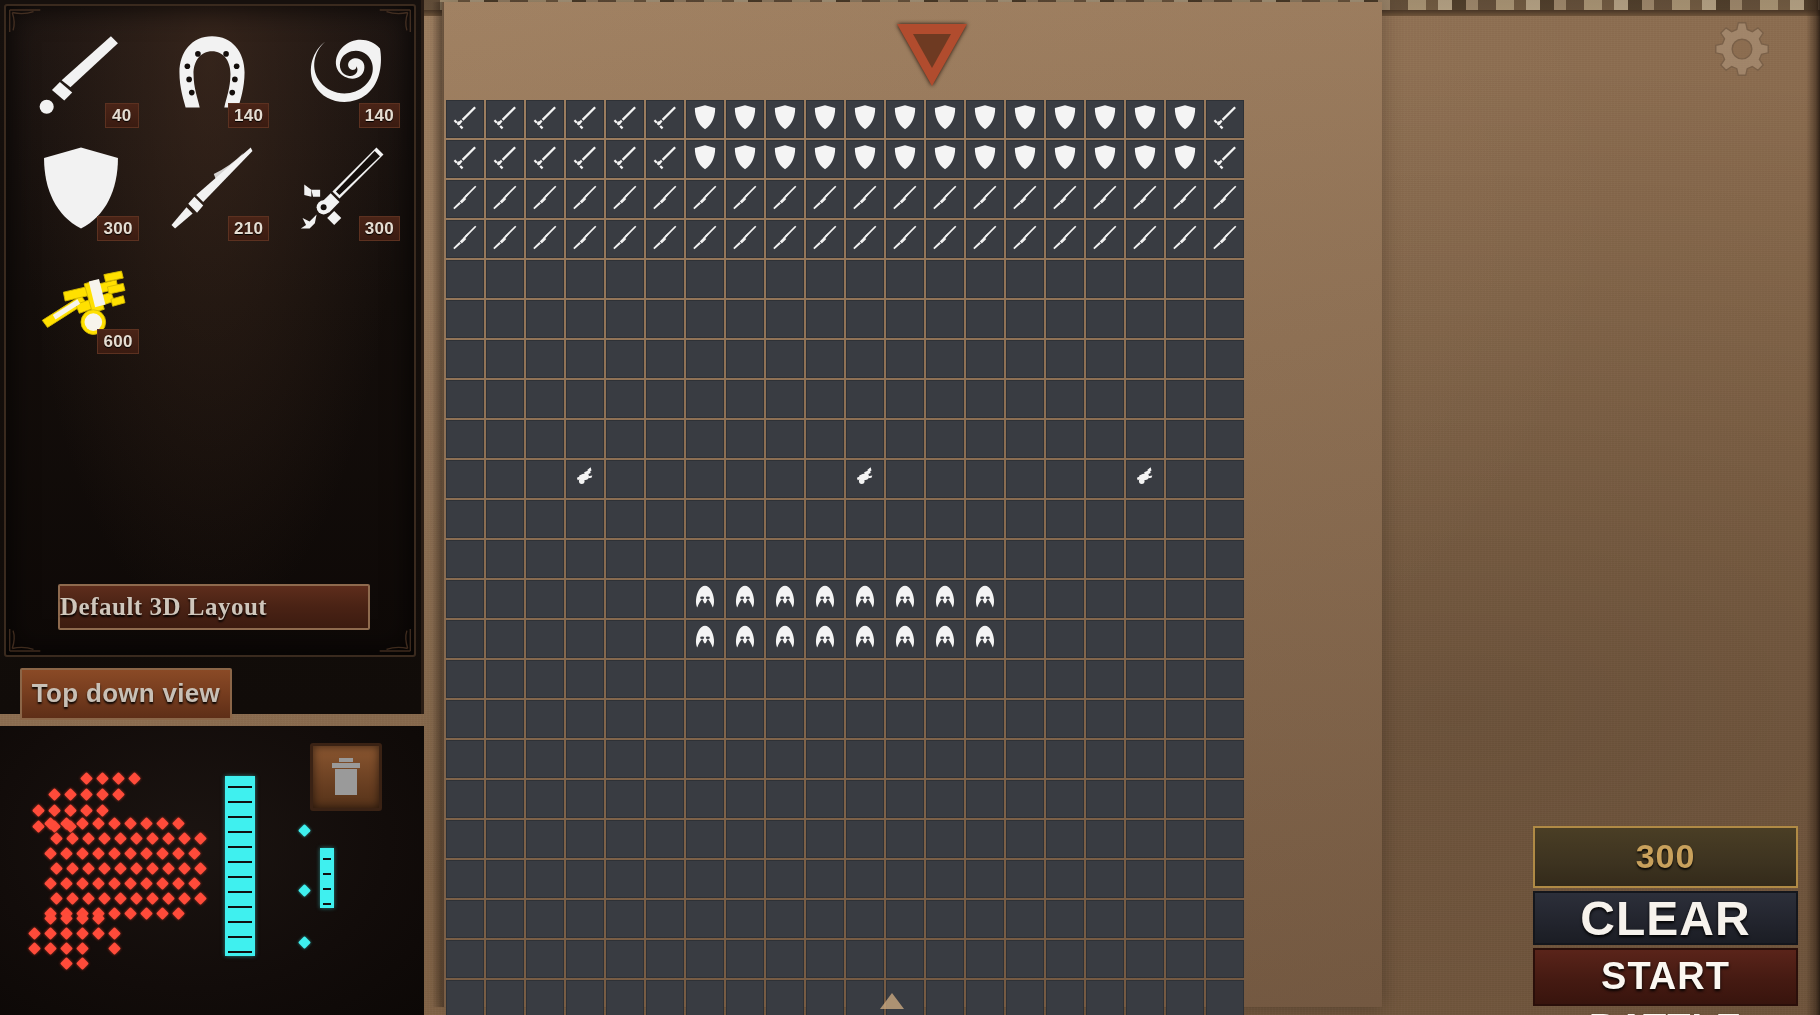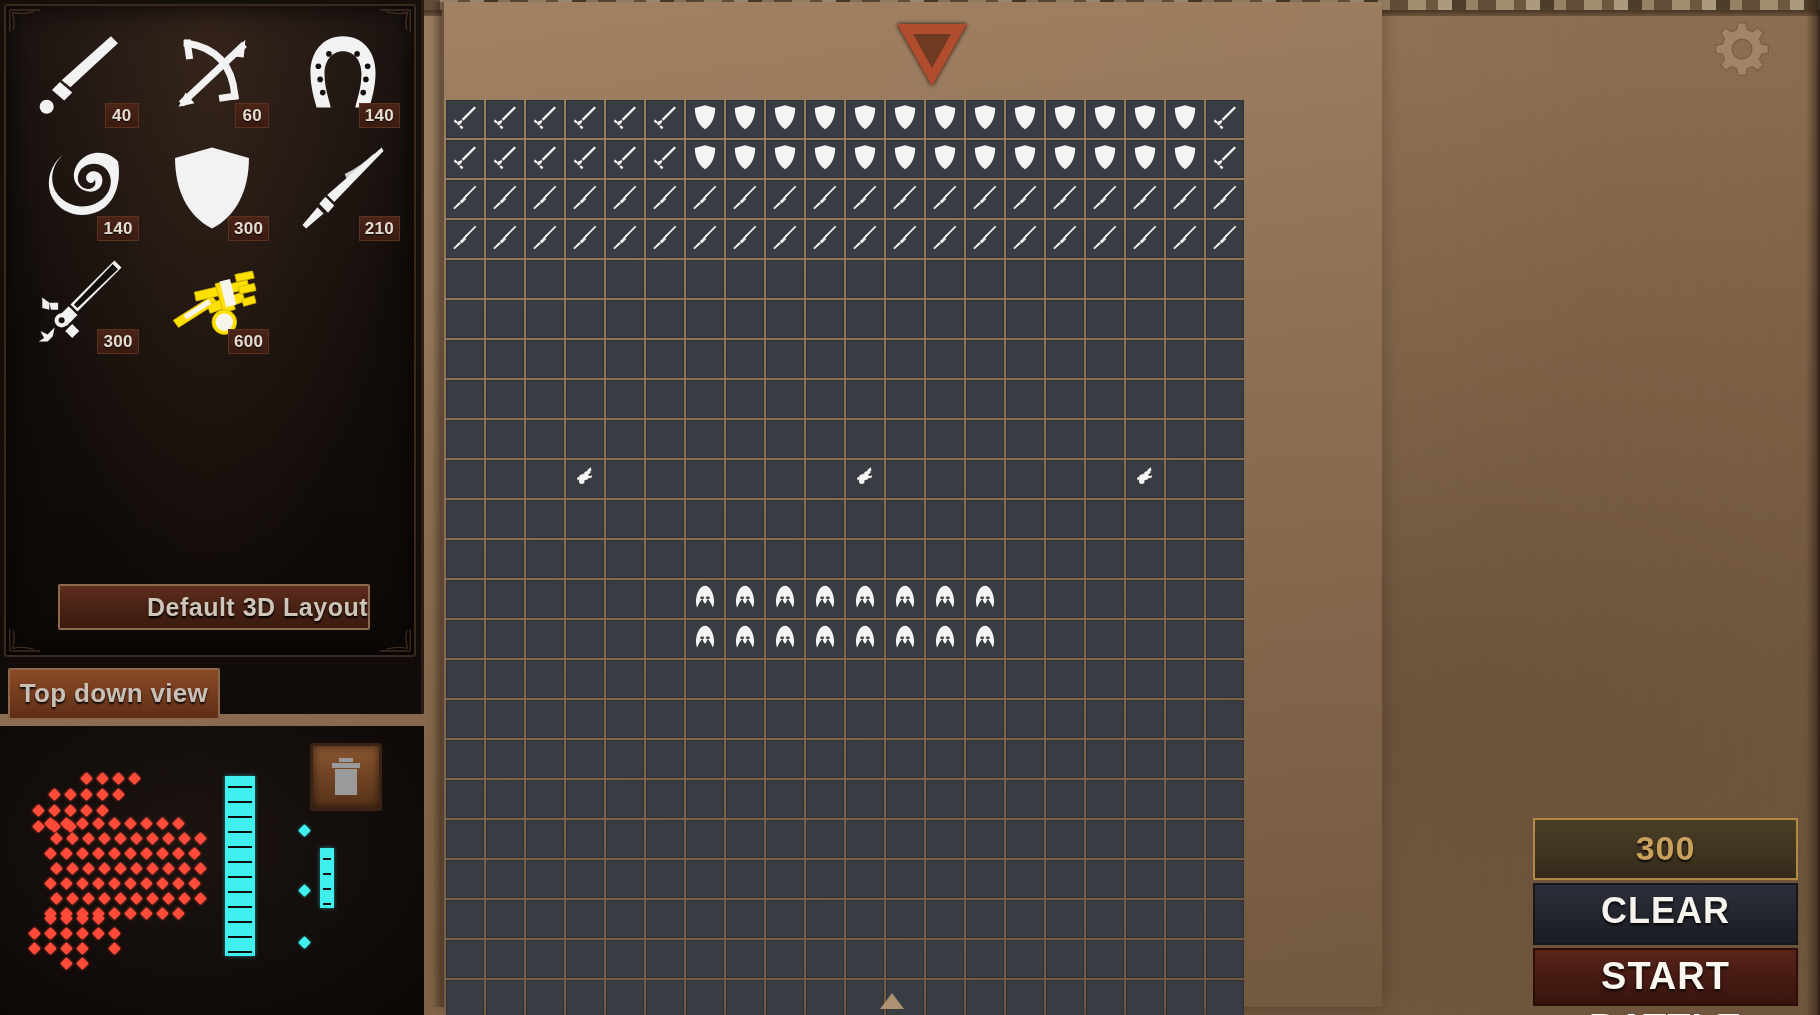--- a/index.html
+++ b/index.html
@@ -92,29 +92,29 @@
     font-weight: 700;
     text-shadow: 0 1px 1px #000;
   }
 
   
   #default-layout-btn {
     position: absolute; left: 52px; top: 578px; width: 312px; height: 46px;
     background: linear-gradient(180deg, #5e2d1c 0%, #4b2315 45%, #3c1b10 100%);
     border: 2px solid #8e6a4e;
     border-radius: 2px;
-    color: #cfc6bb; font-size: 25px; line-height: 42px; text-align: right;
-    font-family: Liberation Sans, sans-serif;
+    color: #cfc6bb; font-size: 25px; line-height: 42px; text-align: left;
+    font-family: Liberation Serif, serif;
     font-weight: 700; letter-spacing: .5px;
     text-shadow: 0 2px 2px #000;
     cursor: pointer;
   }
 
   
-  #view-tabs { position: absolute; left: 8px; top: 668px; width: 424px; height: 54px; display: flex; gap: 6px; }
+  #view-tabs { position: absolute; left: 0px; top: 668px; width: 424px; height: 54px; display: flex; gap: 6px; padding-left: 20px; }
   .view-tab {
     height: 52px; border-radius: 2px; cursor: pointer;
     font-family: "Liberation Sans Narrow", "Liberation Sans", sans-serif;
     font-weight: 700; font-size: 26px; text-align: center; line-height: 46px;
     letter-spacing: .3px; text-shadow: 0 2px 2px rgba(0,0,0,.9);
     border: 2px solid #8b6648;
   }
   .view-tab.active {
     width: 212px;
     background: linear-gradient(180deg, #8a4a26 0%, #7a3f20 40%, #5e2e17 100%);
@@ -211,21 +211,21 @@
     cursor: pointer; border: 2px solid transparent;
   }
   #gold-display {
     height: 62px; line-height: 56px; font-size: 34px;
     background: linear-gradient(180deg, #4a3e25 0%, #3d3320 60%, #332a1a 100%);
     border: 2px solid #b08a45;
     color: #c9a15c;
     text-shadow: 0 2px 2px rgba(0,0,0,.8);
   }
   #clear-btn {
-    height: 62px; line-height: 52px; font-size: 36px;
+    height: 54px; line-height: 52px; font-size: 48px;
     background: linear-gradient(180deg, #2c2f3a 0%, #22242d 60%, #1b1d24 100%);
     border: 2px solid #14161c;
     color: #f6f2ec;
     text-shadow: 0 2px 3px rgba(0,0,0,.95);
   }
   #start-battle-btn {
     height: 58px; line-height: 52px; font-size: 38px;
     background: linear-gradient(180deg, #5a241a 0%, #451a12 55%, #38140d 100%);
     border: 2px solid #2a0f0a;
     color: #fbf7f1;
@@ -1556,35 +1556,20 @@
             <div class="unit-ico">
               <svg viewBox="0 0 100 100">
                 <g fill="#f2f2f2">
       <path d="M84 6 L92 14 L38 64 L28 56z"></path>
       <path d="M26 58 L40 70 L31 79 L17 67z"></path>
       <circle cx="11" cy="86" r="8"></circle>
     </g>
               </svg>
             </div>
             <div class="unit-cost">40</div>
-          </div>
-          <div class="unit-cell">
-            <div class="unit-ico">
-              <svg viewBox="0 0 100 100">
-                <g fill="none" stroke="#f2f2f2" stroke-width="8" stroke-linecap="square">
-      <path d="M22 14 Q72 22 76 74"></path>
-                  <path d="M22 14 L24 28"></path>
-                  <path d="M76 74 L62 76"></path>
-      <path d="M18 80 L84 18"></path>
-                </g>
-      <path fill="#f2f2f2" d="M88 10 L86 30 L68 28z"></path>
-      <path fill="#f2f2f2" d="M12 86 L30 82 L20 70z"></path>
-              </svg>
-            </div>
-            <div class="unit-cost">60</div>
           </div>
           <div class="unit-cell">
             <div class="unit-ico">
               <svg viewBox="0 0 100 100">
       <path fill="#f2f2f2" d="M50 6C27 6 13 24 13 47c0 18 5 32 7 40h16c-2-10-7-22-7-38 0-15 8-26 21-26s21 11 21 26c0 16-5 28-7 38h16c2-8 7-22 7-40C87 24 73 6 50 6z"></path>
       <g fill="#140e0b">
                   <circle cx="22" cy="40" r="3.2"></circle>
                   <circle cx="24" cy="55" r="3.2"></circle>
                   <circle cx="27" cy="70" r="3.2"></circle>
       <circle cx="78" cy="40" r="3.2"></circle>

